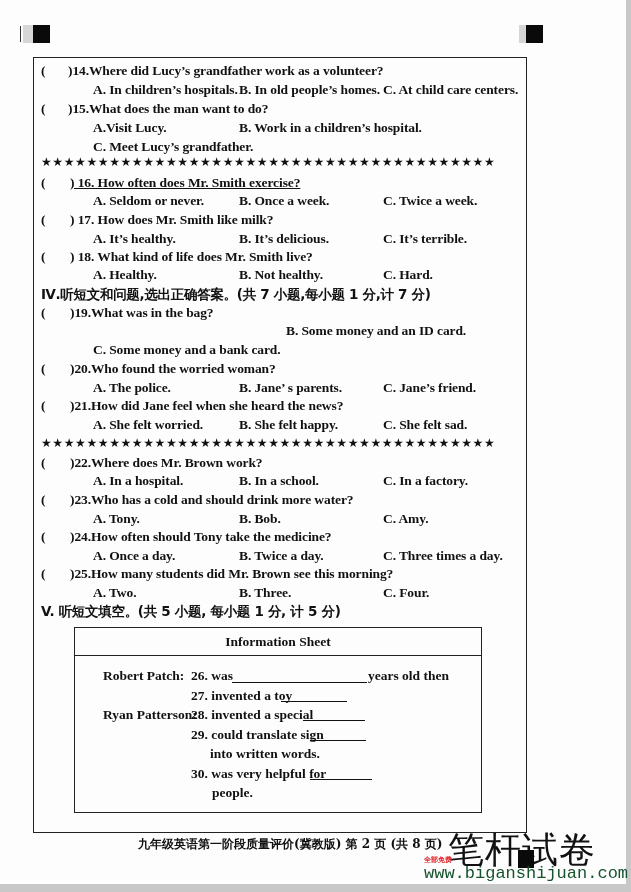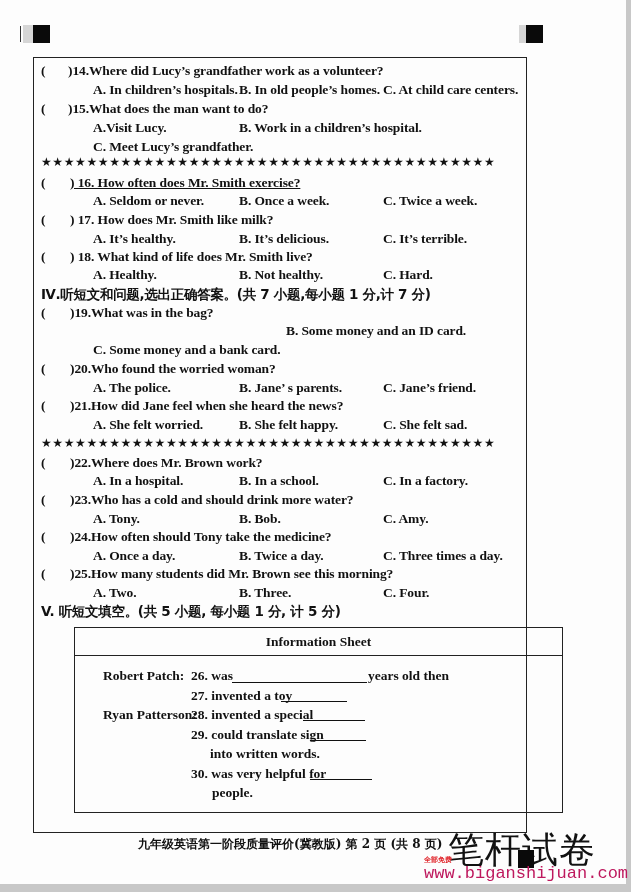--- a/index.html
+++ b/index.html
@@ -19,35 +19,35 @@
   .frame {
     position:absolute; left:33px; top:57px; width:494px; height:776px;
     border:1.5px solid #222; box-sizing:border-box;
   }
   .q { position:absolute; font-size:13.5px; white-space:nowrap; font-weight:600; letter-spacing:-0.1px; }
   .paren { position:absolute; font-size:13.5px; font-weight:600; }
   .opt { position:absolute; font-size:13.5px; white-space:nowrap; font-weight:600; letter-spacing:-0.1px; }
   .stars { position:absolute; left:41px; font-size:12px; letter-spacing:0.6px; white-space:nowrap; font-family:"DejaVu Sans", sans-serif; font-weight:700; }
   .sec { position:absolute; left:41px; font-size:13.5px; font-weight:700; white-space:nowrap; font-family:"DejaVu Sans", sans-serif; letter-spacing:-0.3px; }
   .info-box {
-    position:absolute; left:74px; top:627px; width:489px; height:186px;
+    position:absolute; left:74px; top:627px; width:408px; height:186px;
     border:1.5px solid #222; box-sizing:border-box;
   }
   .info-title-row {
     position:absolute; left:0; top:0; width:100%; height:27px;
     border-bottom:1.5px solid #222; text-align:center; line-height:27px;
     font-size:13.5px; font-weight:700;
   }
   .info-label { position:absolute; font-size:13.5px; font-weight:700; white-space:nowrap; }
   .info-text { position:absolute; font-size:13.5px; font-weight:600; white-space:nowrap; }
   .blank { display:inline-block; border-bottom:1px solid #111; height:12px; vertical-align:baseline; }
   .footer { position:absolute; left:138px; top:836px; font-size:12px; font-weight:700; white-space:nowrap; font-family:"DejaVu Serif", serif; }
   .wm-cn { position:absolute; left:448px; top:826px; font-size:36px; font-family:"DejaVu Sans", sans-serif; color:#111; letter-spacing:1px; white-space:nowrap; }
   .wm-red { position:absolute; left:424px; top:855px; font-size:7px; color:#e0242a; font-family:"DejaVu Sans", sans-serif; font-weight:700; }
-  .wm-url { position:absolute; left:424px; top:864px; font-size:17px; font-family:"Liberation Mono", "DejaVu Sans Mono", monospace; white-space:nowrap; color:#be185d; }
+  .wm-url { position:absolute; left:424px; top:864px; font-size:17px; font-family:"Liberation Mono", "DejaVu Sans Mono", monospace; white-space:nowrap; color:#14532d; }
   .wm-block { position:absolute; left:518px; top:850px; width:16px; height:18px; background:#0a0a0a; }
 </style>
 </head>
 <body>
 
 <div class="page">
   <div class="edge-line"></div>
   <div class="corner-gray" style="left:23px;top:25px;"></div>
   <div class="corner-mark" style="left:33px;top:25px;"></div>
   <div class="corner-gray" style="left:519px;top:25px;"></div>

